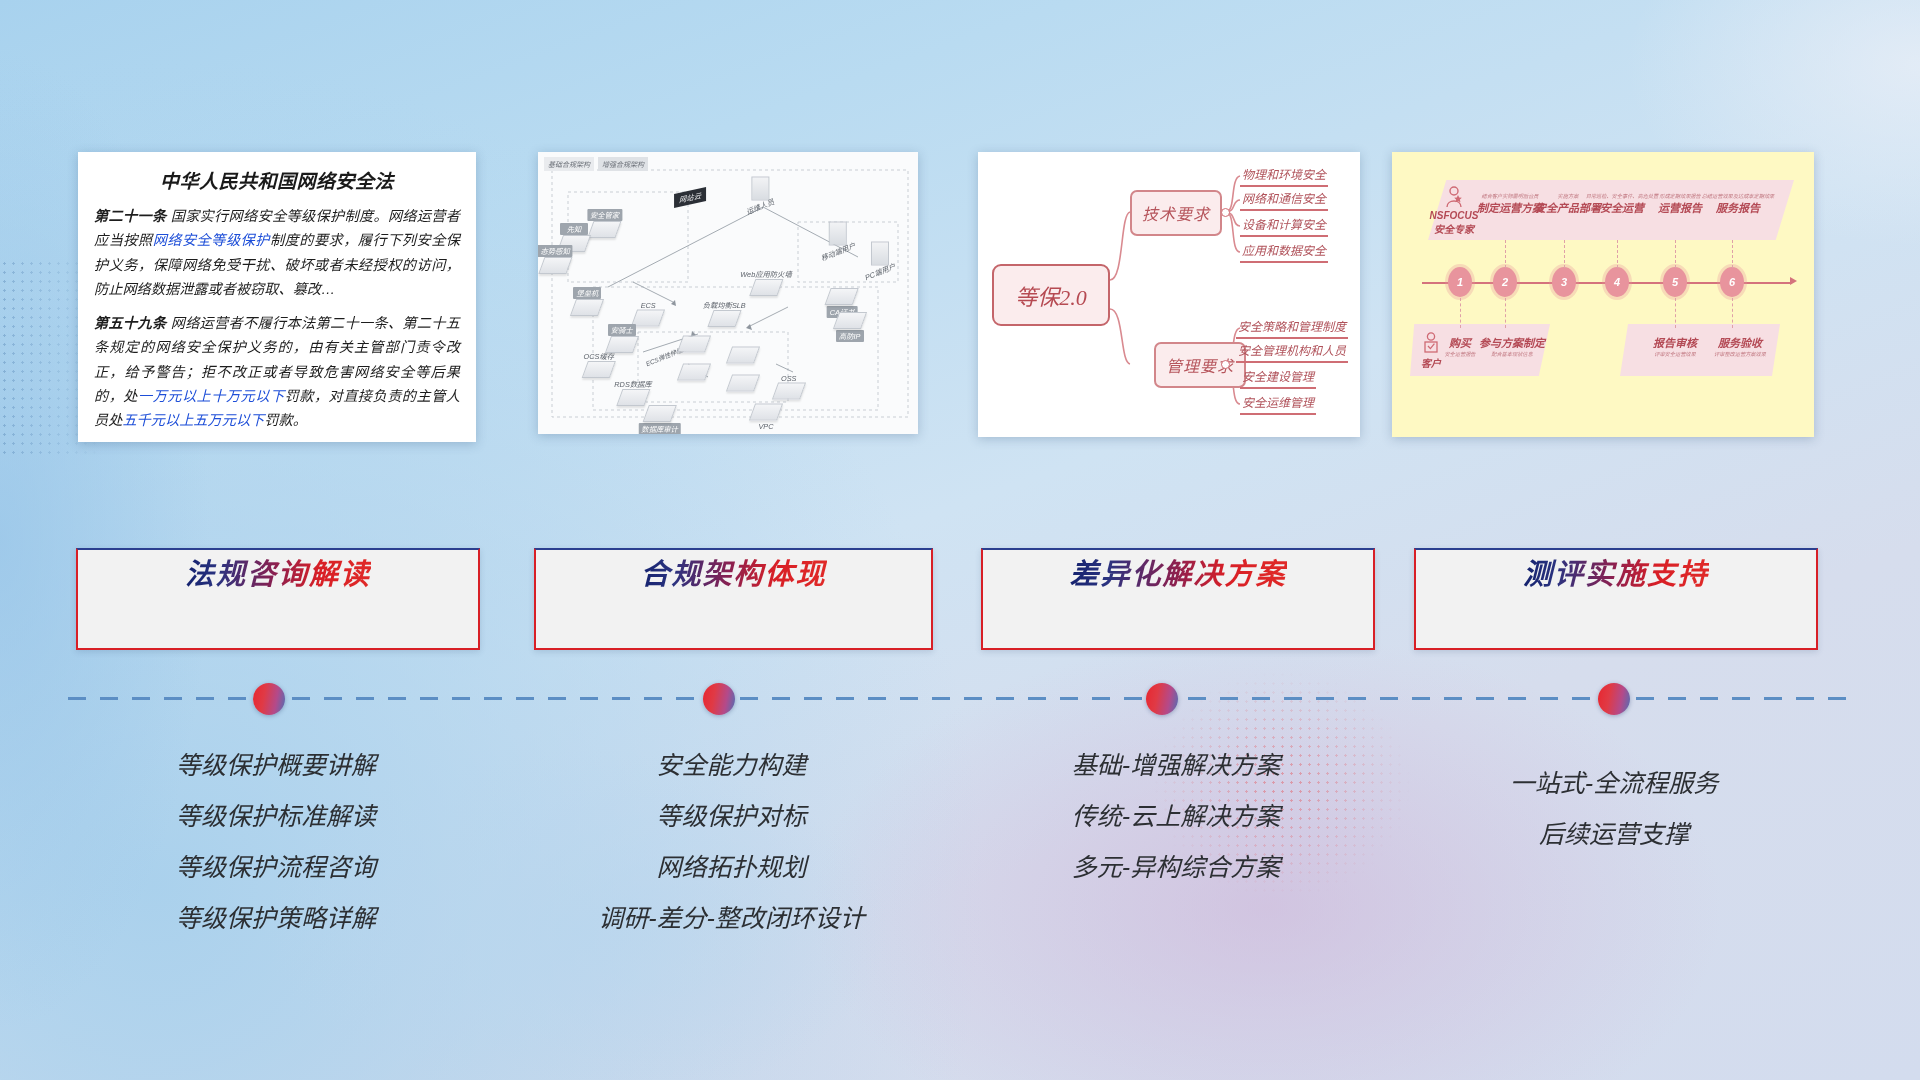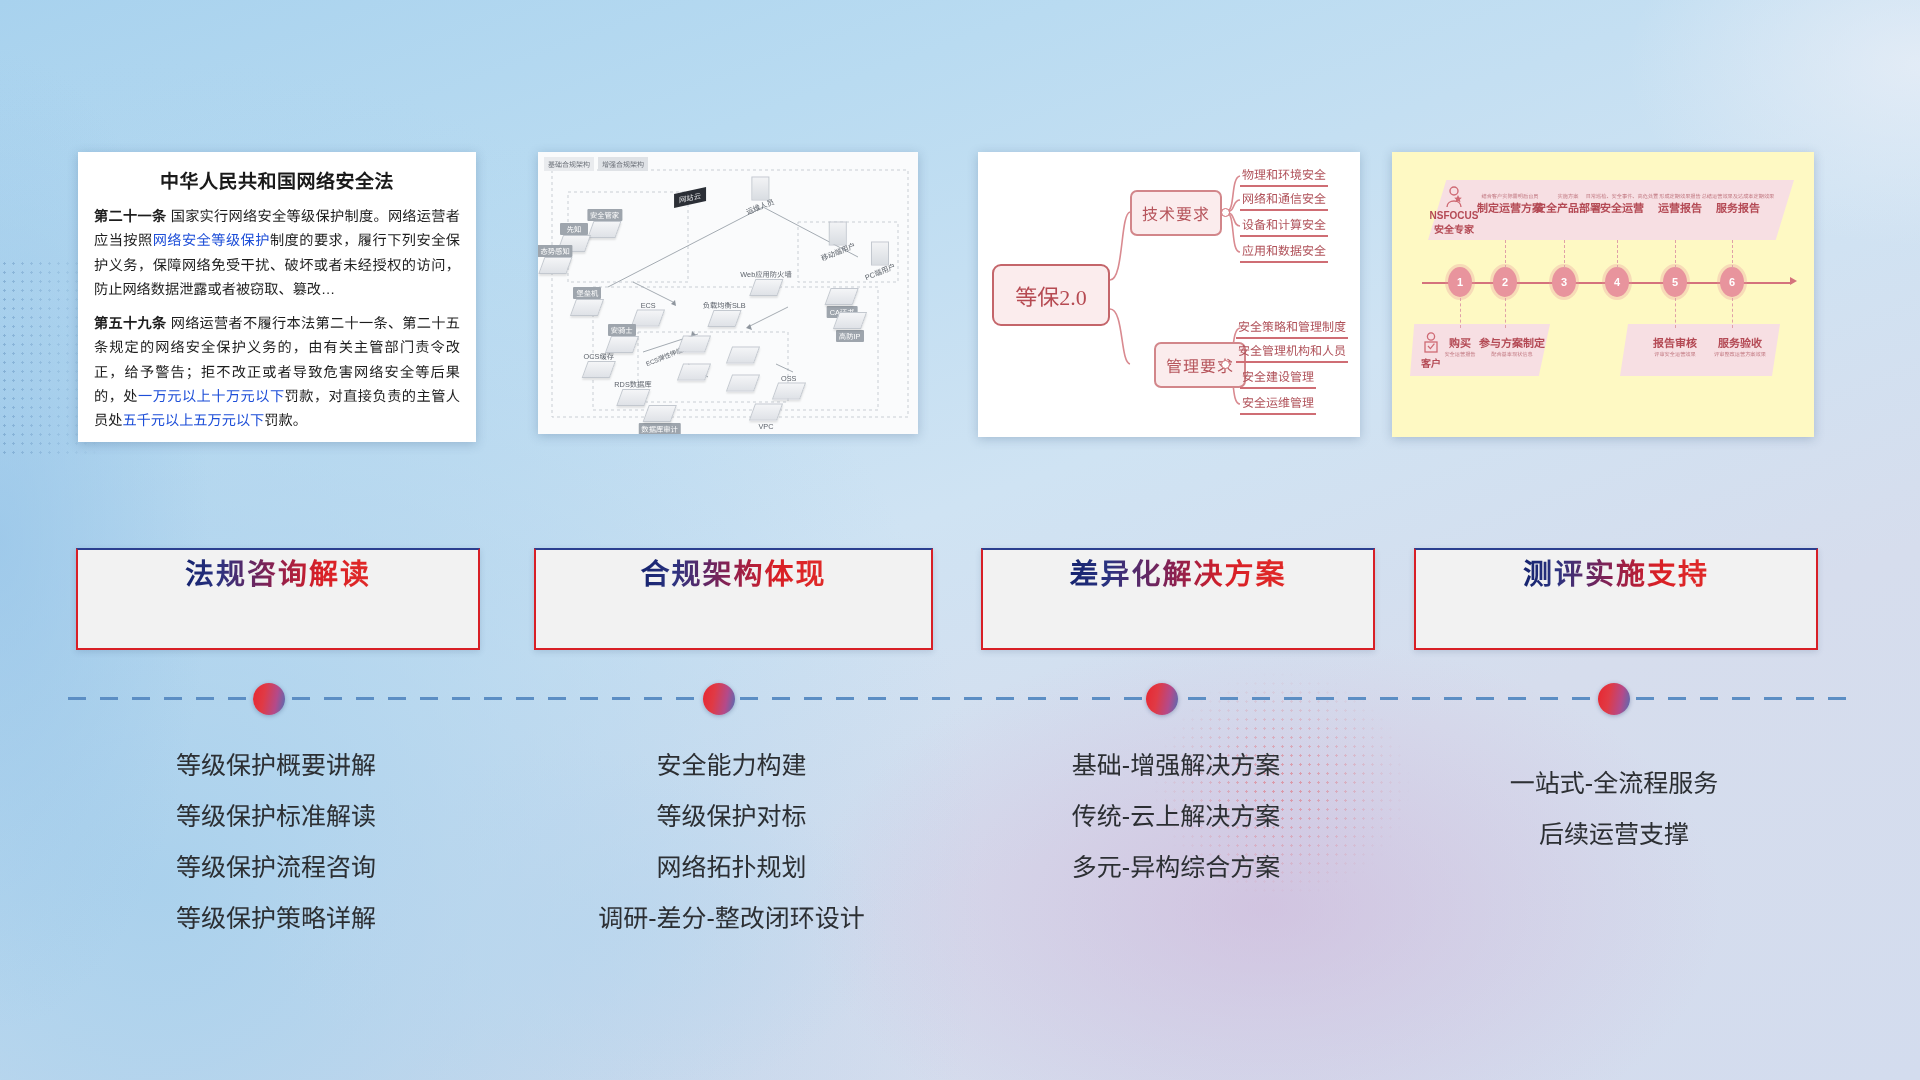--- a/index.html
+++ b/index.html
@@ -28,21 +28,21 @@
     background-image:radial-gradient(rgba(225,110,120,.55) 1px, transparent 1.3px);
     background-size:9px 9px;
     -webkit-mask-image:radial-gradient(ellipse at 50% 50%, #000 10%, transparent 70%);
     mask-image:radial-gradient(ellipse at 50% 50%, #000 10%, transparent 70%);}
   #bg .dots2{position:absolute;left:0%;top:24%;width:120px;height:200px;
     background-image:radial-gradient(rgba(70,120,170,.35) 1px, transparent 1.3px);
     background-size:9px 9px;
     -webkit-mask-image:linear-gradient(90deg,#000 0%,transparent 85%);
     mask-image:linear-gradient(90deg,#000 0%,transparent 85%);}
 
-  #page{position:relative;z-index:2;width:1900px;height:1080px;}
+  #page{position:relative;z-index:2;width:1900px;height:1080px;font-style:italic;}
 
   
   .cards-row{position:absolute;top:152px;left:0;width:1920px;height:290px;}
   .card{position:absolute;top:0;background:#fff;box-shadow:0 2px 10px rgba(40,70,110,.25);overflow:hidden;}
   .card.c1{left:78px;width:398px;height:290px;}
   .card.c2{left:538px;width:380px;height:282px;}
   .card.c3{left:978px;width:382px;height:285px;}
   .card.c4{left:1392px;width:422px;height:285px;}
 
   

